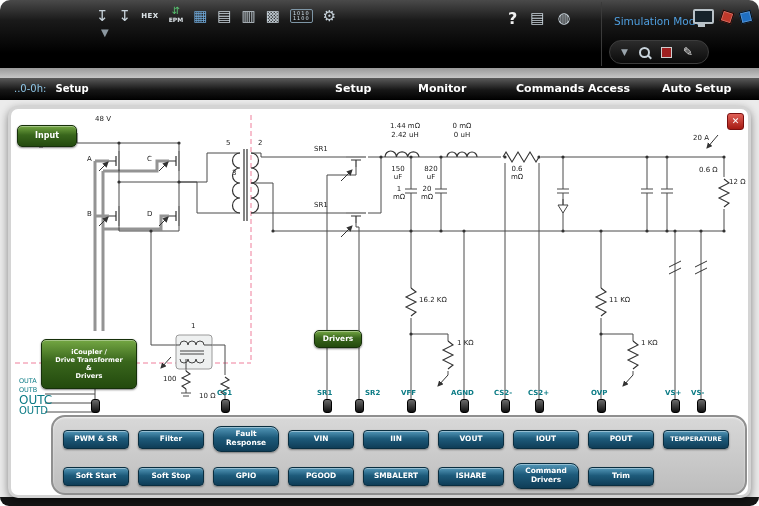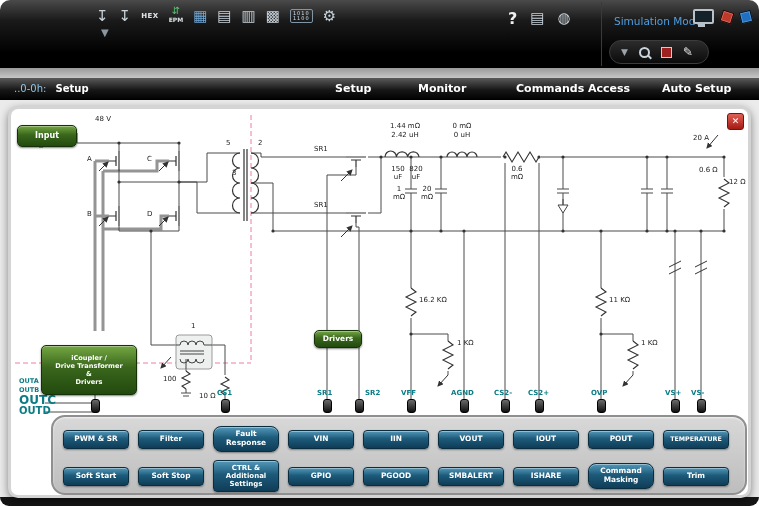--- a/index.html
+++ b/index.html
@@ -53,21 +53,21 @@
   .panel{position:absolute;left:8px;top:106px;width:743px;height:392px;box-sizing:border-box;
          background:#fff;border:3px solid #d4d4d4;border-radius:10px;box-shadow:0 3px 8px rgba(0,0,0,.45);}
   .sch{position:absolute;left:0;top:0;width:737px;height:386px;}
   .closebtn{position:absolute;right:4px;top:4px;width:15px;height:15px;border:1px solid #7a1010;border-radius:3px;
             background:linear-gradient(#e06057,#a51a12);color:#fff;font-size:9px;line-height:14px;text-align:center;font-weight:bold;}
 
   
   .lbl{position:absolute;font-size:7px;color:#1c1c1c;line-height:1.2;white-space:nowrap;}
   .lbl.c{text-align:center;}
   .lbl.wrap{white-space:normal;text-align:center;}
-  .teal{color:#0b7b85;font-weight:bold;}
+  .teal{color:#0b7b85;font-weight:normal;}
   .pinlbl{position:absolute;top:280px;font-size:7px;color:#0b7b85;font-weight:bold;white-space:nowrap;}
   .pintab{position:absolute;top:290px;width:9px;height:14px;background:linear-gradient(#6a6a6a,#101010);
           border:1px solid #000;border-radius:3px;box-sizing:border-box;}
 
   
   .gbtn{position:absolute;background:linear-gradient(#74a743,#39661c 45%,#234a0e);border:1px solid #16300a;border-radius:5px;
         color:#fff;font-weight:bold;text-align:center;display:flex;flex-direction:column;align-items:center;justify-content:center;
         box-shadow:0 1px 2px rgba(0,0,0,.5), inset 0 1px 0 rgba(255,255,255,.35);line-height:1.25;}
 
   
@@ -277,21 +277,21 @@
   <span class="lbl" style="left:247px;top:30px">2</span>
   <span class="lbl" style="left:221px;top:60px">3</span>
   <span class="lbl" style="left:303px;top:36px">SR1</span>
   <span class="lbl" style="left:303px;top:92px">SR1</span>
   <span class="lbl c" style="left:372px;top:13px;width:44px">1.44 mΩ</span>
   <span class="lbl c" style="left:372px;top:22px;width:44px">2.42 uH</span>
   <span class="lbl c" style="left:432px;top:13px;width:38px">0 mΩ</span>
   <span class="lbl c" style="left:432px;top:22px;width:38px">0 uH</span>
   <span class="lbl wrap" style="left:376px;top:56px;width:22px">150 uF</span>
   <span class="lbl wrap" style="left:380px;top:76px;width:16px">1 mΩ</span>
-  <span class="lbl wrap" style="left:394px;top:56px;width:22px">820 uF</span>
+  <span class="lbl wrap" style="left:409px;top:56px;width:22px">820 uF</span>
   <span class="lbl wrap" style="left:405px;top:76px;width:22px">20 mΩ</span>
   <span class="lbl wrap" style="left:496px;top:56px;width:20px">0.6 mΩ</span>
   <span class="lbl" style="left:682px;top:25px">20 A</span>
   <span class="lbl" style="left:688px;top:57px">0.6 Ω</span>
   <span class="lbl" style="left:718px;top:69px">12 Ω</span>
   <span class="lbl" style="left:408px;top:187px">16.2 KΩ</span>
   <span class="lbl" style="left:446px;top:230px">1 KΩ</span>
   <span class="lbl" style="left:598px;top:187px">11 KΩ</span>
   <span class="lbl" style="left:630px;top:230px">1 KΩ</span>
   <span class="lbl" style="left:180px;top:213px">1</span>
@@ -322,21 +322,21 @@
   <span class="pintab" style="left:449px"></span>
   <span class="pintab" style="left:490px"></span>
   <span class="pintab" style="left:524px"></span>
   <span class="pintab" style="left:586px"></span>
   <span class="pintab" style="left:660px"></span>
   <span class="pintab" style="left:686px"></span>
 
   <div class="gbtn" style="left:6px;top:16px;width:58px;height:20px;font-size:8px">
     <span>Input</span>
   </div>
-  <div class="gbtn" style="left:30px;top:236px;width:94px;height:48px;font-size:6.6px">
+  <div class="gbtn" style="left:30px;top:230px;width:94px;height:48px;font-size:6.6px">
     <span>iCoupler /</span>
     <span>Drive Transformer</span>
     <span>&amp;</span>
     <span>Drivers</span>
   </div>
   <div class="gbtn" style="left:303px;top:221px;width:46px;height:16px;font-size:7.5px">
     <span>Drivers</span>
   </div>
 
   <div class="tray">
@@ -347,25 +347,24 @@
       <div class="bbtn">VIN</div>
       <div class="bbtn">IIN</div>
       <div class="bbtn">VOUT</div>
       <div class="bbtn">IOUT</div>
       <div class="bbtn">POUT</div>
       <div class="bbtn tiny">TEMPERATURE</div>
     </div>
     <div class="trow r2">
       <div class="bbtn">Soft Start</div>
       <div class="bbtn">Soft Stop</div>
-      <div class="bbtn h3">CTRL &amp; Additional Settings</div>
       <div class="bbtn">GPIO</div>
       <div class="bbtn">PGOOD</div>
       <div class="bbtn">SMBALERT</div>
       <div class="bbtn">ISHARE</div>
-      <div class="bbtn h2">Command Masking</div>
+      <div class="bbtn h2">Command Drivers</div>
       <div class="bbtn">Trim</div>
     </div>
   </div>
 
 
   <div class="closebtn">✕</div>
 </div>
 
 </body></html>

